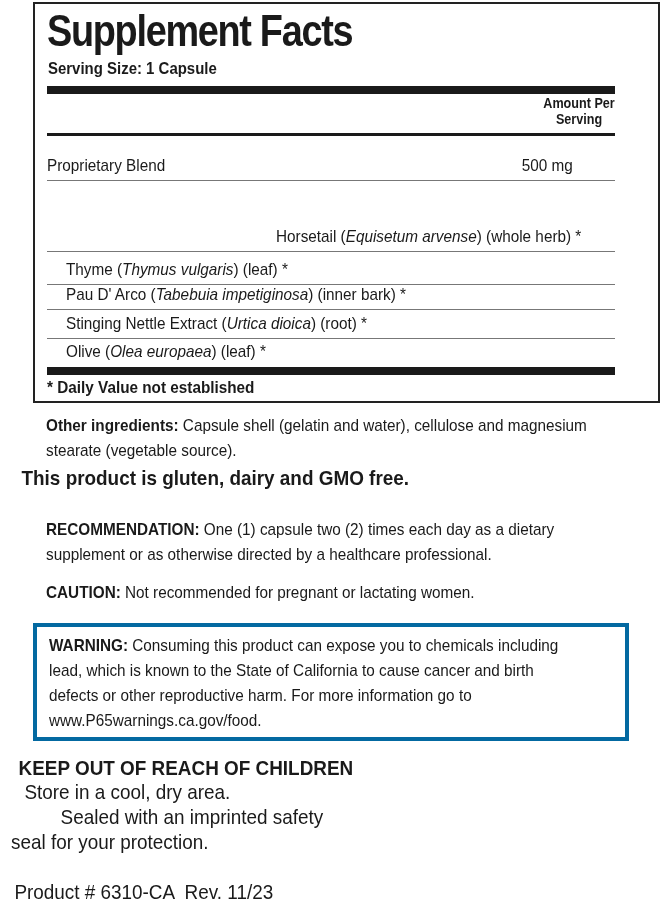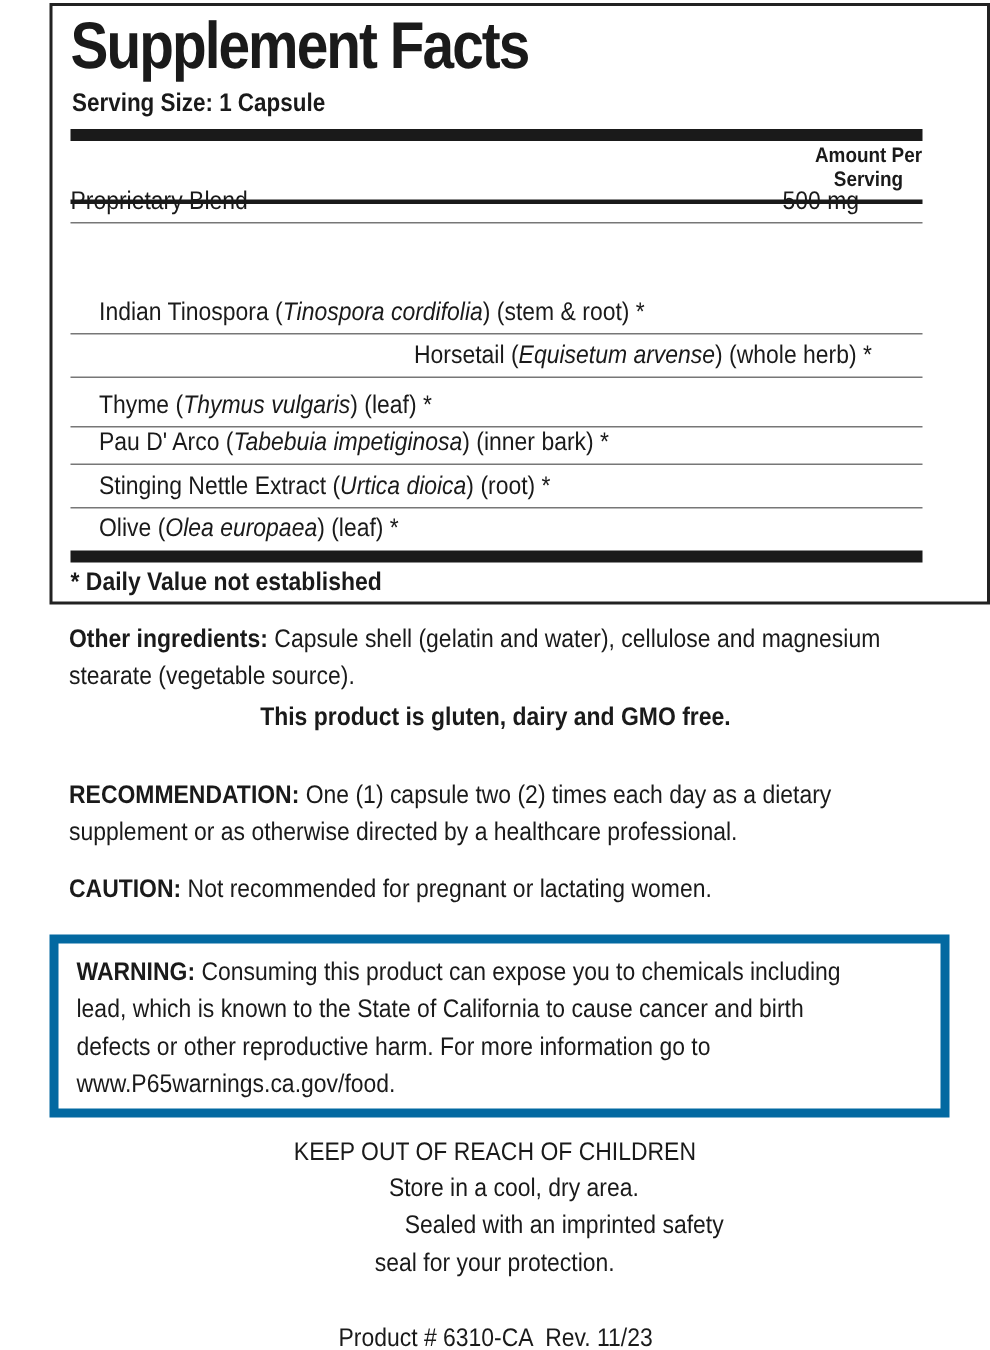--- a/index.html
+++ b/index.html
@@ -27,49 +27,46 @@
     .row i { font-style: italic; }
     .row.last { border-bottom: none; }
     .bar-bottom { top: 363px; height: 8px; }
     .footnote { position: absolute; left: 12px; top: 372px; font-weight: bold; font-size: 17px; line-height: 24px;
                 transform: scaleX(0.9); transform-origin: left top; white-space: nowrap; }
 
     
     .para { position: absolute; left: 46px; font-size: 17px; line-height: 25px; white-space: nowrap;
             transform: scaleX(0.9); transform-origin: left top; }
     .para b { font-weight: bold; }
-    .center-line { position: absolute; left: 0; width: 660px; text-align: center; font-size: 17px;
+    .center-line { position: absolute; left: 0; width: 660px; font-size: 21px;
                    line-height: 25px; white-space: nowrap; }
     .center-line span { display: inline-block; transform: scaleX(0.9); }
 
     .warning { position: absolute; left: 33px; top: 623px; width: 588px; height: 110px;
-               border: 6px solid #0369a1; }
+               border: 4px solid #0369a1; }
     .warning .para { left: 12px; top: 6px; }
   </style>
 </head>
 <body>
 
 <div class="facts">
   <div class="facts-title">Supplement Facts</div>
   <div class="serving">Serving Size: 1 Capsule</div>
   <div class="bar-thick bar-top"></div>
   <div class="amount-head">
     <div>Amount Per</div>
     <div>Serving</div>
   </div>
   <div class="bar-mid"></div>
 
-  <div class="row" style="top:116px;">
+  <div class="row" style="top:148px;">
     <span class="txt">Proprietary Blend</span>
     <span class="amt">500 mg</span>
   </div>
 
-  <div class="row sub" style="top:190px;">
-    <span class="txt"><span>Indian Tinospora (</span><i>Tinospora cordifolia</i><span>) (stem &amp; root) *</span></span>
-  </div>
   <div class="row sub" style="top:219px;text-align:right;">
     <span class="txt"><span>Horsetail (</span><i>Equisetum arvense</i><span>) (whole herb) *</span></span>
   </div>
   <div class="row sub" style="top:252px;">
     <span class="txt"><span>Thyme (</span><i>Thymus vulgaris</i><span>) (leaf) *</span></span>
   </div>
   <div class="row sub" style="top:277px;">
     <span class="txt"><span>Pau D' Arco (</span><i>Tabebuia impetiginosa</i><span>) (inner bark) *</span></span>
   </div>
   <div class="row sub" style="top:306px;">
@@ -103,21 +100,21 @@
 
 <div class="warning">
   <div class="para">
     <div><b>WARNING:</b><span> Consuming this product can expose you to chemicals including</span></div>
     <div>lead, which is known to the State of California to cause cancer and birth</div>
     <div>defects or other reproductive harm. For more information go to</div>
     <div>www.P65warnings.ca.gov/food.</div>
   </div>
 </div>
 
-<div class="center-line" style="top:755px; font-weight:normal;">
+<div class="center-line" style="top:755px; font-weight:bold;">
   <span>KEEP OUT OF REACH OF CHILDREN</span>
 </div>
 <div class="center-line" style="top:779px;margin-left:13px;">
   <span>Store in a cool, dry area.</span>
 </div>
 <div class="center-line" style="top:804px;padding-left:46px;">
   <span>Sealed with an imprinted safety</span>
 </div>
 <div class="center-line" style="top:829px;">
   <span>seal for your protection.</span>

